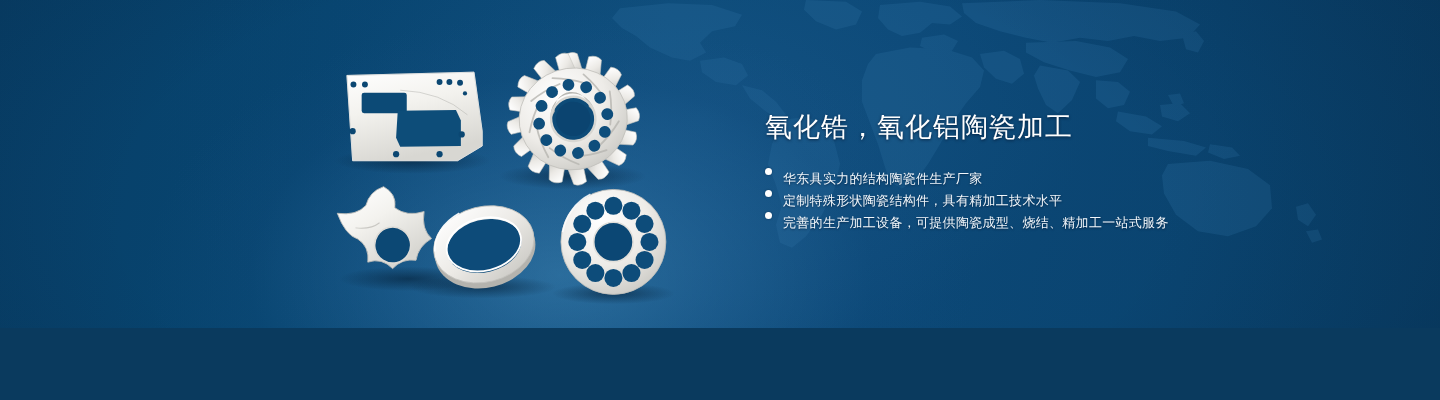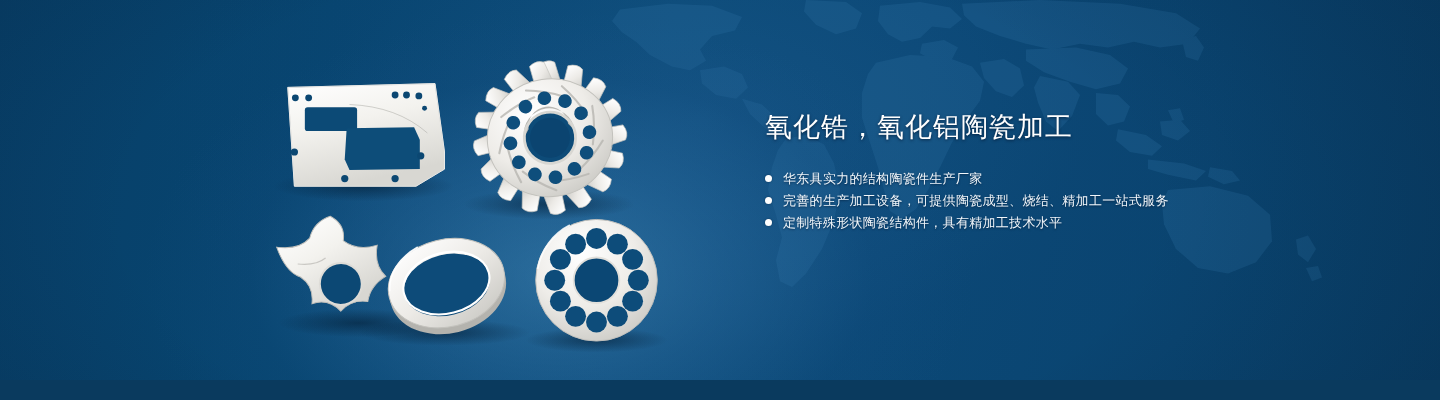--- a/index.html
+++ b/index.html
@@ -3,21 +3,21 @@
 <meta charset="utf-8">
 <style>
   html, body {
     margin: 0;
     padding: 0;
     background: #0a3a5e;
   }
   #banner {
     position: relative;
     width: 1440px;
-    height: 380px;
+    height: 328px;
     overflow: hidden;
     font-family: "Liberation Sans", "DejaVu Sans", sans-serif;
     background: #06426e;
   }
 
   
   .bg-base {
     position: absolute;
     inset: 0;
     background:
@@ -85,21 +85,21 @@
     white-space: nowrap;
   }
   .bullets {
     margin: 0;
     padding: 0;
     list-style: none;
     margin-top: 22px;
   }
   .bullets li {
     display: flex;
-    align-items: center;
+    align-items: flex-start;
     height: 21px;
     margin-bottom: 1px;
   }
   .dot {
     width: 7px;
     height: 7px;
     border-radius: 50%;
     background: #ffffff;
     flex: 0 0 7px;
     margin-right: 11px;
@@ -329,22 +329,22 @@
   <div class="copy">
     <div class="headline">氧化锆，氧化铝陶瓷加工</div>
 
     <ul class="bullets">
       <li>
         <span class="dot"></span>
         <span class="btext">华东具实力的结构陶瓷件生产厂家</span>
       </li>
       <li>
         <span class="dot"></span>
-        <span class="btext">完善的生产加工设备，可提供陶瓷成型、烧结、精加工一站式服务</span>
+        <span class="btext">定制特殊形状陶瓷结构件，具有精加工技术水平</span>
       </li>
       <li>
         <span class="dot"></span>
-        <span class="btext">定制特殊形状陶瓷结构件，具有精加工技术水平</span>
+        <span class="btext">完善的生产加工设备，可提供陶瓷成型、烧结、精加工一站式服务</span>
       </li>
     </ul>
   </div>
 
 </div>
 
 </body></html>

